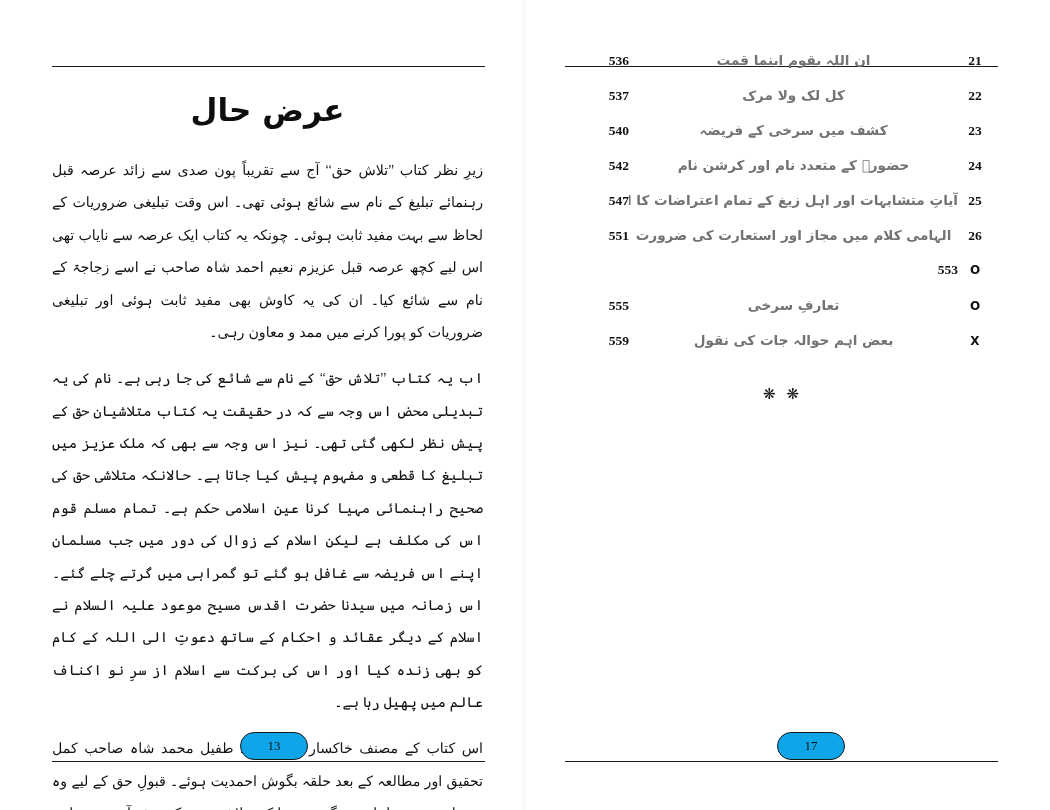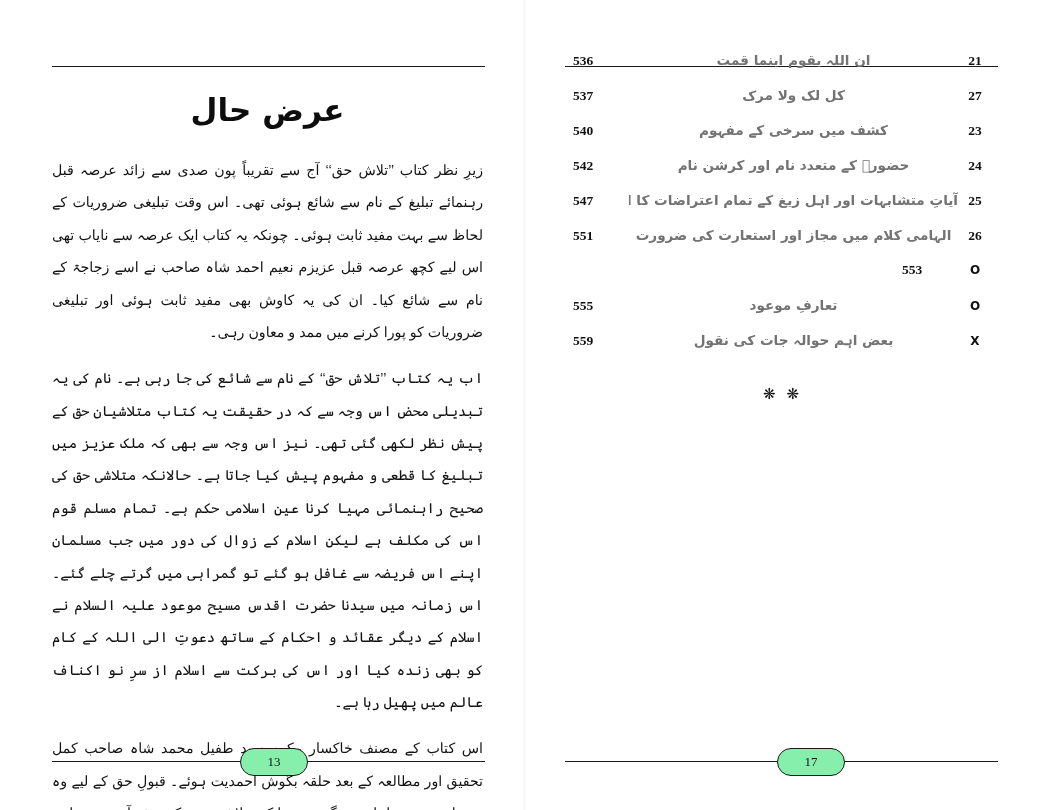--- a/index.html
+++ b/index.html
@@ -50,26 +50,26 @@
     position: absolute;
     height: 1px;
     background: #1a1a1a;
     bottom: 48px;
   }
   .page-left .bottom-rule { left: 52px; right: 40px; }
   .page-right .bottom-rule { left: 40px; right: 52px; }
 
   .page-num {
     position: absolute;
-    bottom: 34px;
+    bottom: 50px;
     width: 66px;
     height: 26px;
     border: 1px solid #1a1a1a;
     border-radius: 14px;
-    background: #86efac;
+    background: #0ea5e9;
     display: flex;
     align-items: center;
     justify-content: center;
     font-size: 13px;
     font-family: "Liberation Serif", serif;
     color: #111;
   }
   .page-left .page-num { left: 240px; }
   .page-right .page-num { left: 252px; }
 
@@ -136,21 +136,21 @@
     font-family: "DejaVu Sans", sans-serif;
     font-size: 13.6px;
     font-weight: 700;
     color: #737373;
     white-space: nowrap;
     overflow: hidden;
   }
   .toc-page {
     width: 56px;
     flex: 0 0 56px;
-    text-align: left;
+    text-align: right;
     font-family: "Liberation Serif", serif;
     font-size: 13.5px;
     font-weight: 700;
     color: #111;
   }
   .toc-ornament {
     margin-top: 18px;
     text-align: center;
     font-family: "DejaVu Sans", sans-serif;
     font-size: 15px;
@@ -192,28 +192,28 @@
 
     <div class="toc">
 
       <div class="toc-row">
         <span class="toc-num">21</span>
         <span class="toc-title">ان اللہ یقوم اینما قمت</span>
         <span class="toc-page">536</span>
       </div>
 
       <div class="toc-row">
-        <span class="toc-num">27</span>
+        <span class="toc-num">22</span>
         <span class="toc-title">کل لک ولا مرک</span>
         <span class="toc-page">537</span>
       </div>
 
       <div class="toc-row">
         <span class="toc-num">23</span>
-        <span class="toc-title">کشف میں سرخی کے مفہوم</span>
+        <span class="toc-title">کشف میں سرخی کے فریضہ</span>
         <span class="toc-page">540</span>
       </div>
 
       <div class="toc-row">
         <span class="toc-num">24</span>
         <span class="toc-title">حضورؐ کے متعدد نام اور کرشن نام</span>
         <span class="toc-page">542</span>
       </div>
 
       <div class="toc-row">
@@ -228,21 +228,21 @@
         <span class="toc-page">551</span>
       </div>
 
       <div class="toc-row">
         <span class="toc-num marker">O</span>
         <span class="toc-page">553</span>
       </div>
 
       <div class="toc-row">
         <span class="toc-num marker">O</span>
-        <span class="toc-title">تعارفِ موعود</span>
+        <span class="toc-title">تعارفِ سرخی</span>
         <span class="toc-page">555</span>
       </div>
 
       <div class="toc-row">
         <span class="toc-num marker">X</span>
         <span class="toc-title">بعض اہم حوالہ جات کی نقول</span>
         <span class="toc-page">559</span>
       </div>
 
       <div class="toc-ornament">❋ ❋</div>

